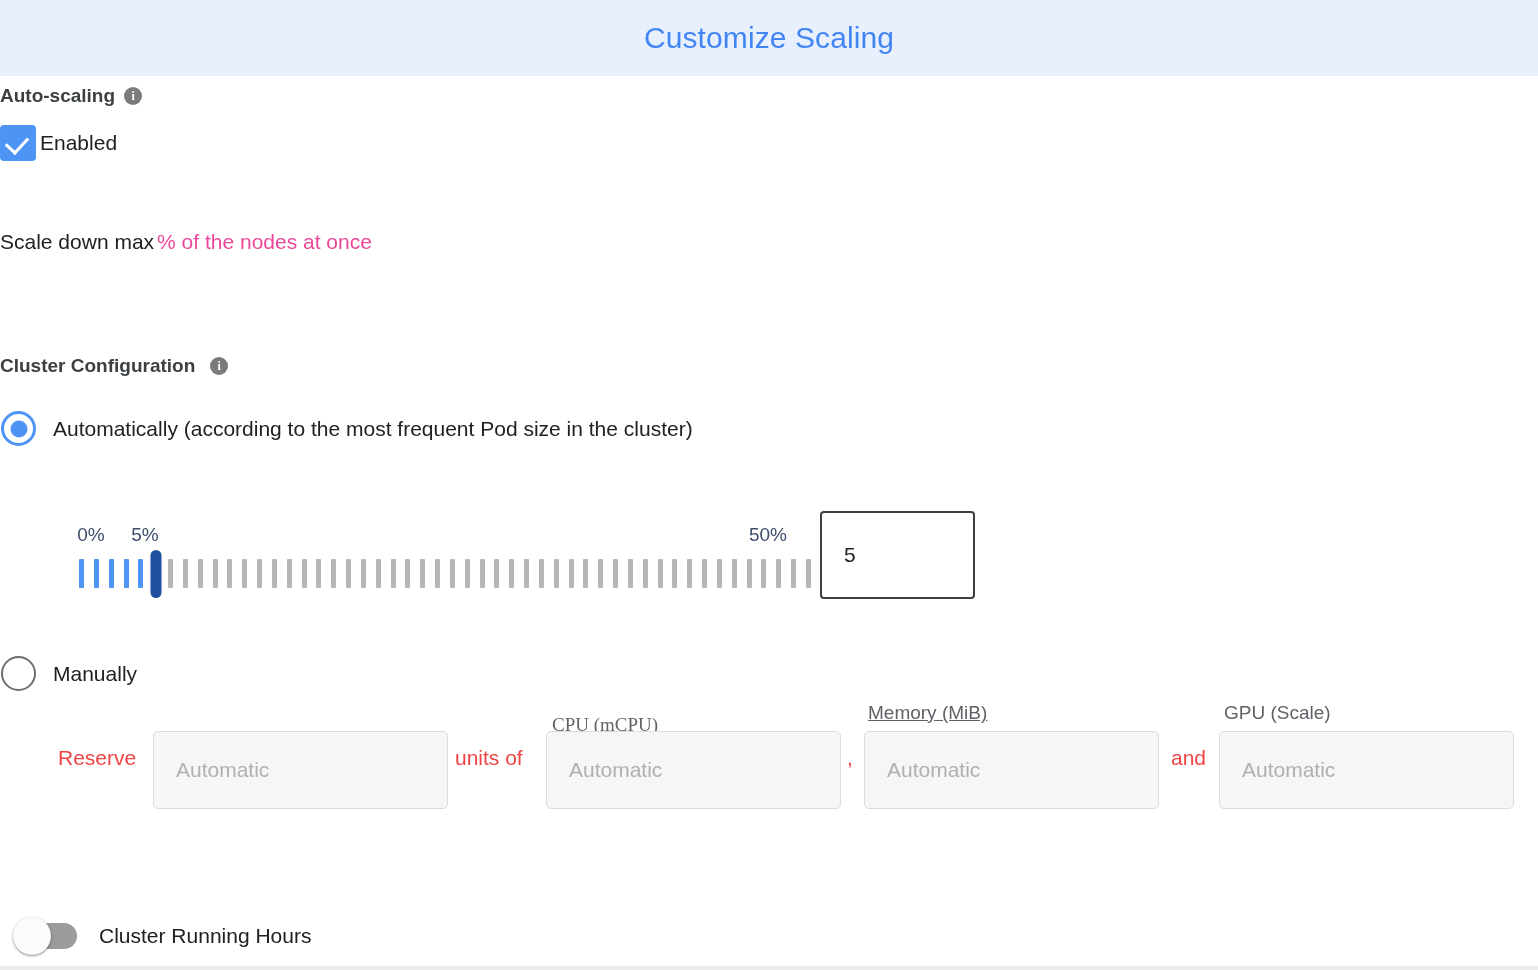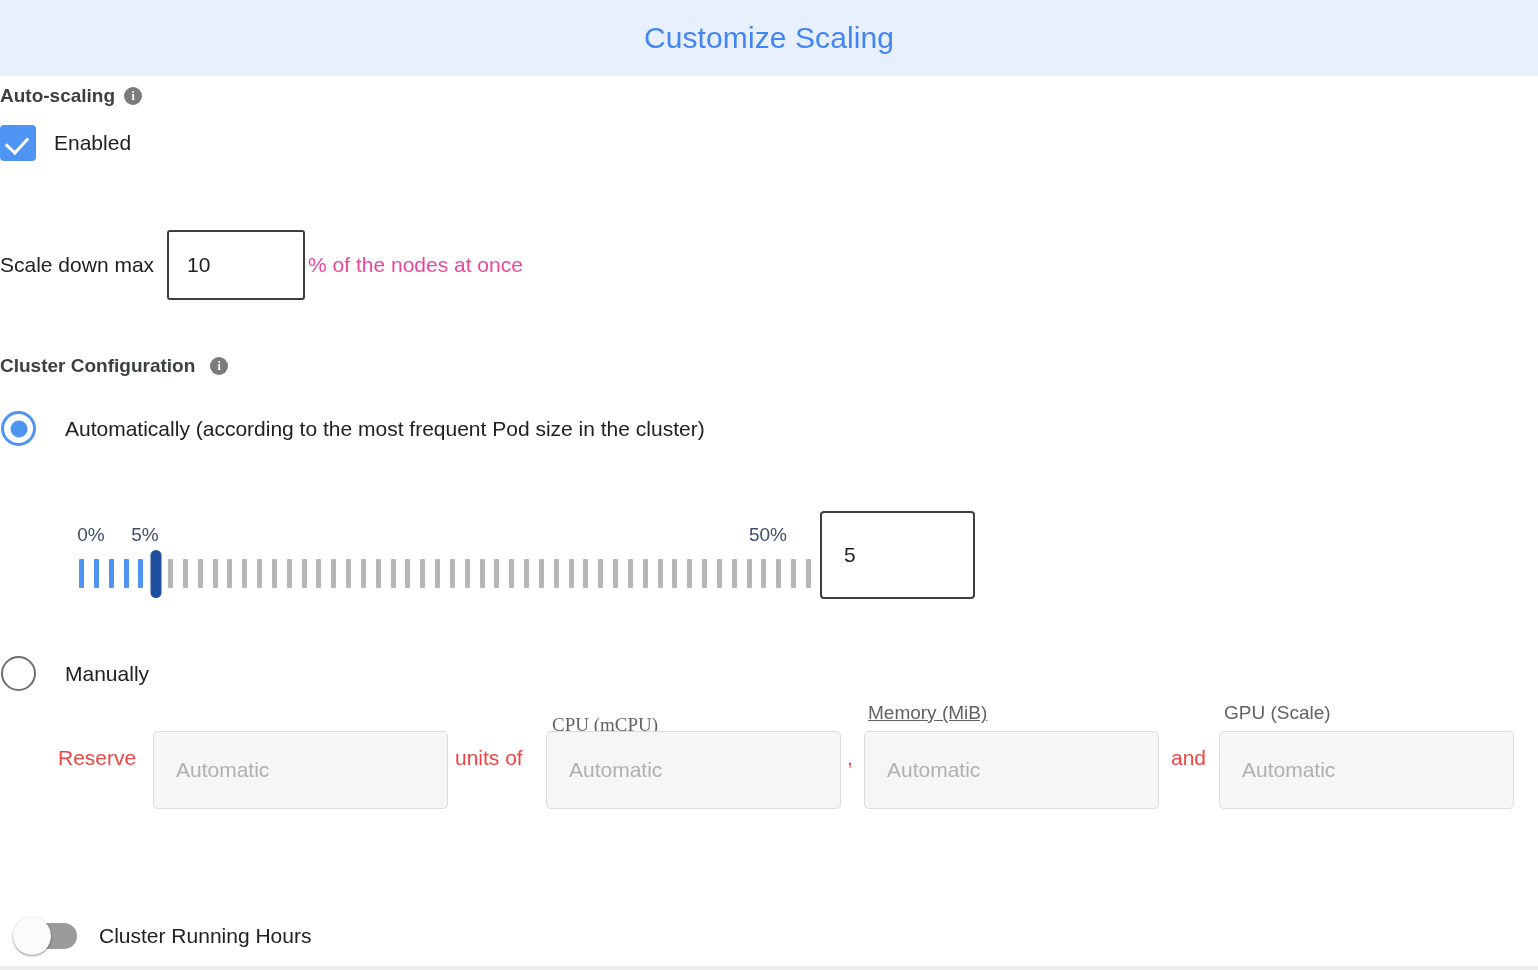--- a/index.html
+++ b/index.html
@@ -60,21 +60,21 @@
     font-family: "Liberation Serif", serif;
     flex: 0 0 auto;
     cursor: pointer;
     user-select: none;
   }
 
   
   .check-row {
     display: flex;
     align-items: center;
-    gap: 18px;
+    gap: 4px;
   }
   .checkbox {
     width: 36px;
     height: 36px;
     border-radius: 4px;
     background: #4e94f5;
     position: relative;
     cursor: pointer;
     flex: 0 0 auto;
   }
@@ -119,21 +119,21 @@
   .scale-suffix {
     font-size: 21px;
     color: #ec4899;
     text-align: center;
   }
 
   
   .radio-row {
     display: flex;
     align-items: center;
-    gap: 29px;
+    gap: 17px;
   }
   .radio {
     width: 35px;
     height: 35px;
     border-radius: 50%;
     box-sizing: border-box;
     flex: 0 0 auto;
     cursor: pointer;
     position: relative;
   }
@@ -299,21 +299,20 @@
     <span class="info-icon">i</span>
   </div>
 
   <div class="check-row" style="position:absolute; left:0px; top:49px;">
     <span class="checkbox"></span>
     <span class="check-label">Enabled</span>
   </div>
 
   <div class="scale-row" style="position:absolute; left:0px; top:154px;">
     <span class="scale-label">Scale down max</span>
-    <input class="num-input" style="margin-left: 13px;" type="text" value="10">
     <span class="scale-suffix" style="margin-left:3px;">% of the nodes at once</span>
   </div>
 
   <div class="section-heading" style="position:absolute; left:0px; top:279px;">
     <span>Cluster Configuration</span>
     <span class="info-icon" style="margin-left:6px;">i</span>
   </div>
 
   <div class="radio-row" style="position:absolute; left:1px; top:335px;">
     <span class="radio checked"></span>

